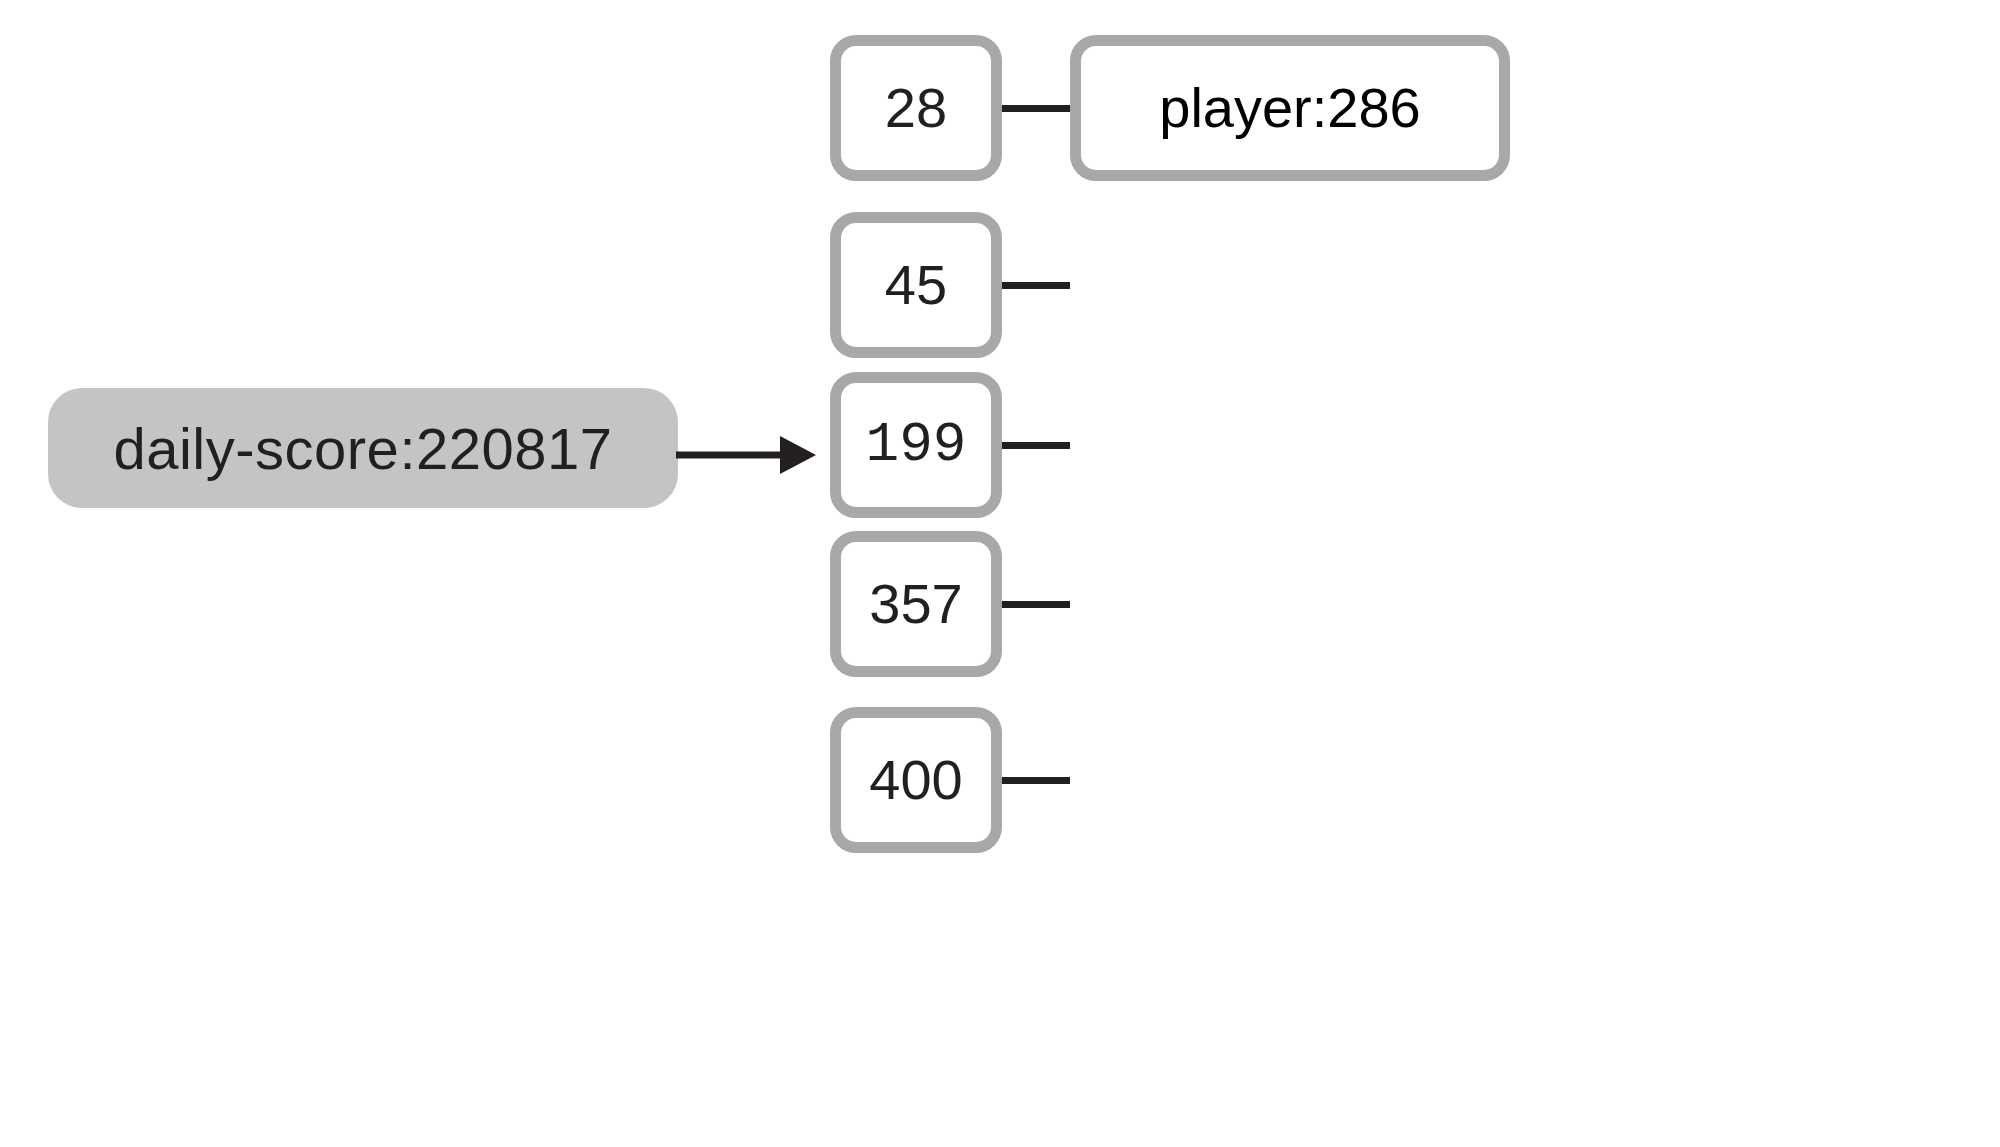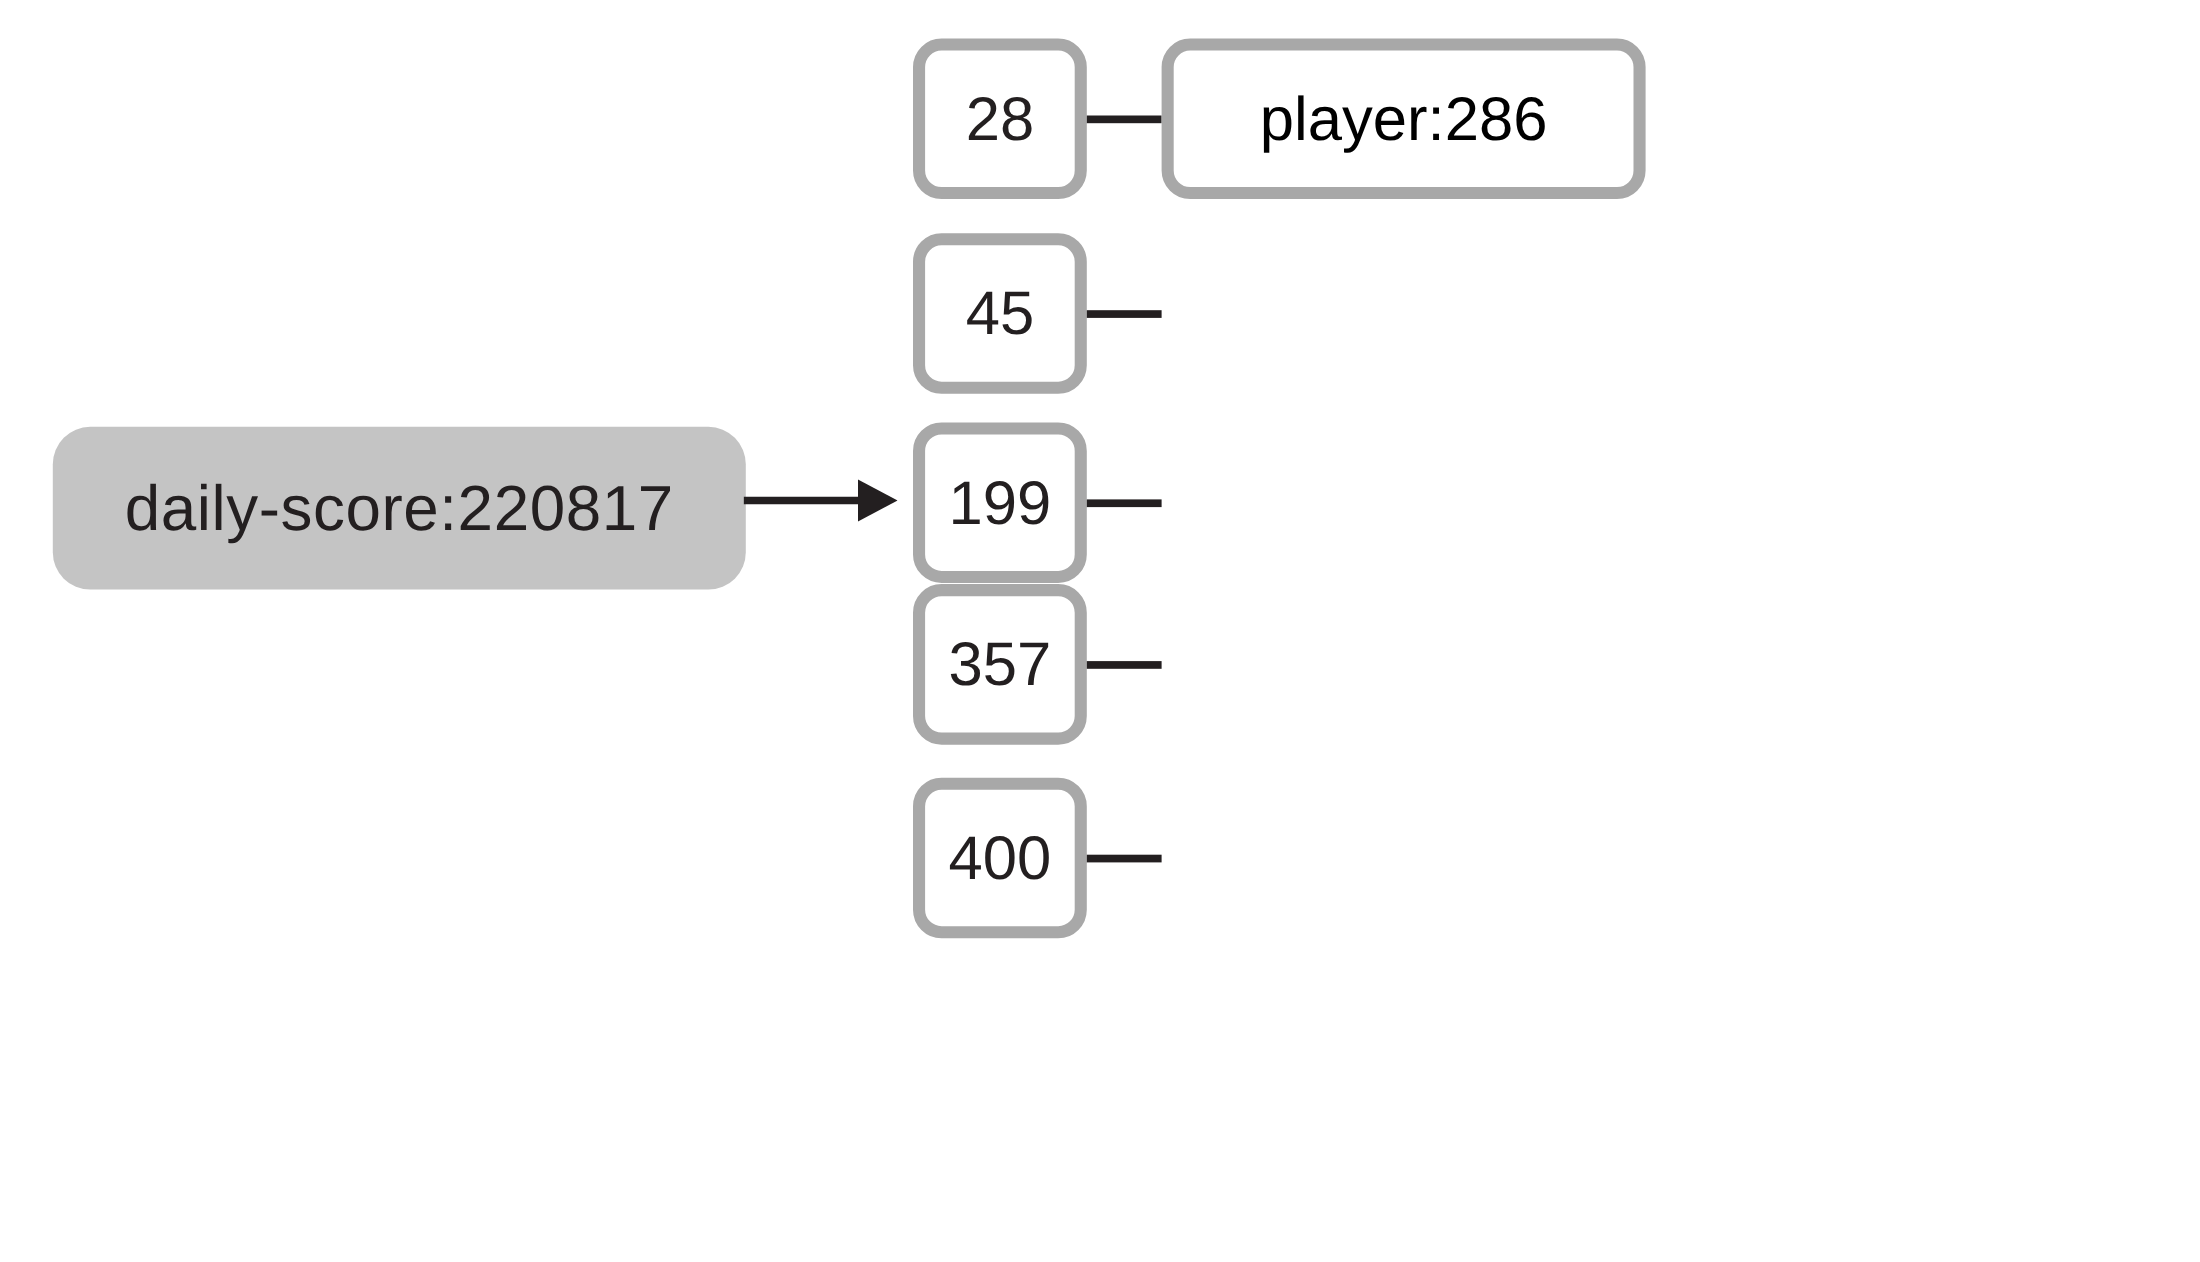--- a/index.html
+++ b/index.html
@@ -19,21 +19,21 @@
     background: #ffffff;
     overflow: hidden;
   }
 
   
   #key-node {
     position: absolute;
     left: 48px;
     top: 388px;
     width: 630px;
-    height: 148px;
+    height: 120px;
     background: #c4c4c4;
     border-radius: 34px;
     display: flex;
     align-items: center;
     justify-content: center;
   }
   #key-node .key-text {
     font-size: 58px;
     color: #231f20;
     letter-spacing: 0.5px;
@@ -52,26 +52,26 @@
   
   .entry-row {
     position: absolute;
     left: 830px;
     display: flex;
     align-items: center;
     height: 150px;
   }
   .entry-row.r0 { top: 33px; }
   .entry-row.r1 { top: 210px; }
-  .entry-row.r2 { top: 382px; }
+  .entry-row.r2 { top: 370px; font-family: Liberation Mono, monospace; }
   .entry-row.r3 { top: 529px; }
   .entry-row.r4 { top: 705px; justify-content: space-between; }
 
   .score-box {
-    width: 158px;
+    width: 172px;
     height: 146px;
     box-sizing: border-box;
     border: 11px solid #a8a8a8;
     border-radius: 26px;
     background: #ffffff;
     display: flex;
     align-items: center;
     justify-content: center;
   }
   .score-box .score-text {

